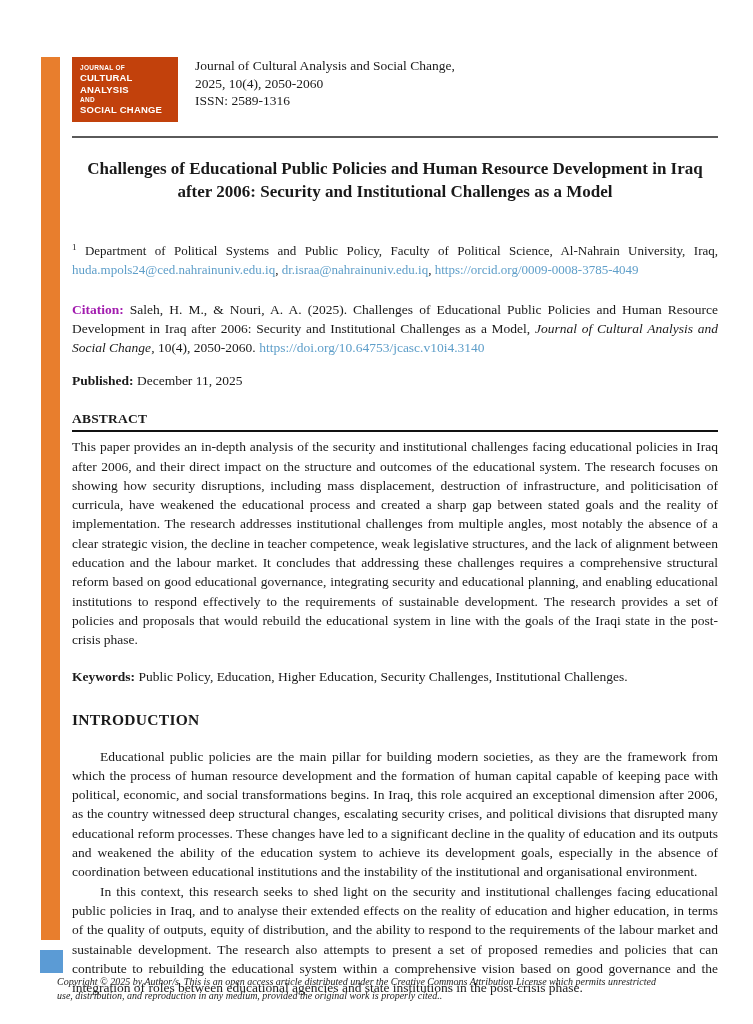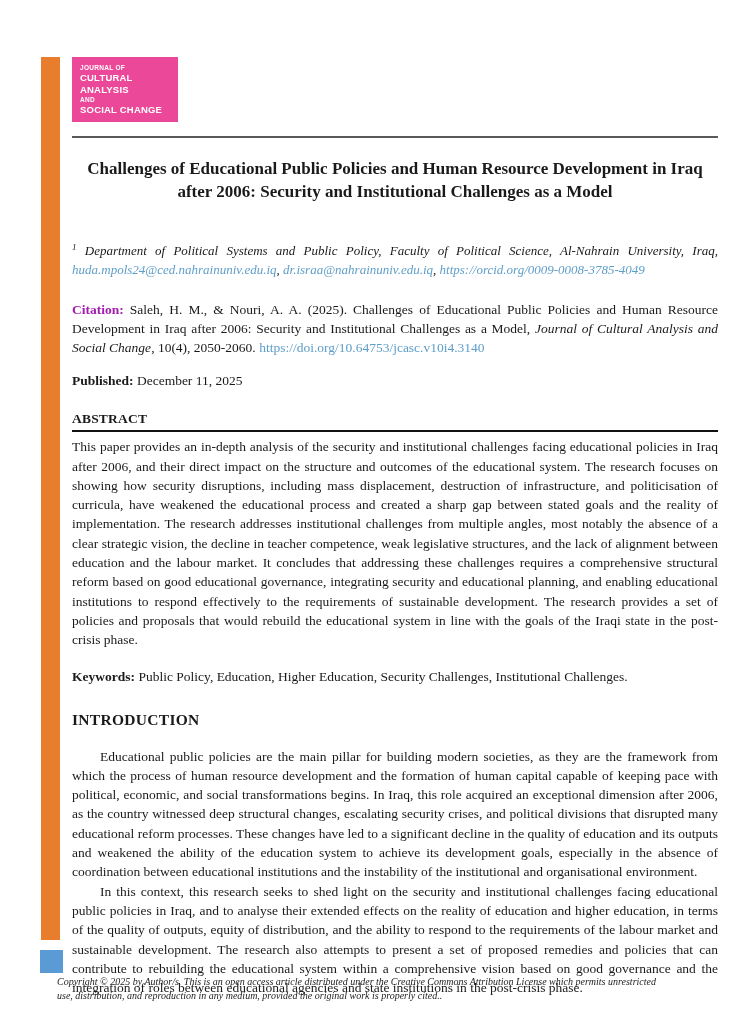--- a/index.html
+++ b/index.html
@@ -24,21 +24,21 @@
     background: #5B9BD5;
   }
   .content {
     position: absolute;
     left: 72px; top: 57px;
     width: 646px;
   }
   
   .header { display: flex; align-items: flex-start; }
   .logo-box {
-    background: #ec4899;
+    background: #c2410c;
     width: 106px;
     min-height: 56px;
     padding: 7px 6px 6px 8px;
     font-family: "Liberation Sans", sans-serif;
     color: #ffffff;
     line-height: 1.25;
   }
   .logo-small { font-size: 6.5px; font-weight: bold; letter-spacing: 0.3px; }
   .logo-big   { font-size: 9.5px; font-weight: bold; letter-spacing: 0.2px; }
   .journal-info {
@@ -63,21 +63,20 @@
   .authors {
     margin-top: 13px;
     text-align: center;
     font-size: 13.5px;
   }
   sup { font-size: 9px; }
   
   .affiliation {
     margin-top: 37px;
     font-size: 13px;
-    font-style: italic;
     text-align: justify;
     line-height: 1.45;
   }
   a.link, .link {
     color: #5E9EC9;
     text-decoration: none;
     cursor: pointer;
   }
   .corresponding { margin-top: 21px; font-size: 13.5px; }
   .bold { font-weight: bold; }
@@ -142,20 +141,25 @@
 
 <div class="content">
 
   <div class="header">
     <div class="logo-box">
       <div class="logo-small">JOURNAL OF</div>
       <div class="logo-big">CULTURAL ANALYSIS</div>
       <div class="logo-small">AND</div>
       <div class="logo-big">SOCIAL CHANGE</div>
     </div>
+    <div class="journal-info">
+      <div>Journal of Cultural Analysis and Social Change,</div>
+      <div>2025, 10(4), 2050-2060</div>
+      <div>ISSN: 2589-1316</div>
+    </div>
   </div>
   <hr class="header-rule">
 
   <div class="title">Challenges of Educational Public Policies and Human Resource Development in Iraq after 2006: Security and Institutional Challenges as a Model</div>
 
   <div class="affiliation">
     <sup>1</sup><span> Department of Political Systems and Public Policy, Faculty of Political Science, Al-Nahrain University, Iraq, </span><span class="link">huda.mpols24@ced.nahrainuniv.edu.iq</span><span>, </span><span class="link">dr.israa@nahrainuniv.edu.iq</span><span>, </span><span class="link">https://orcid.org/0009-0008-3785-4049</span>
   </div>
 
 

